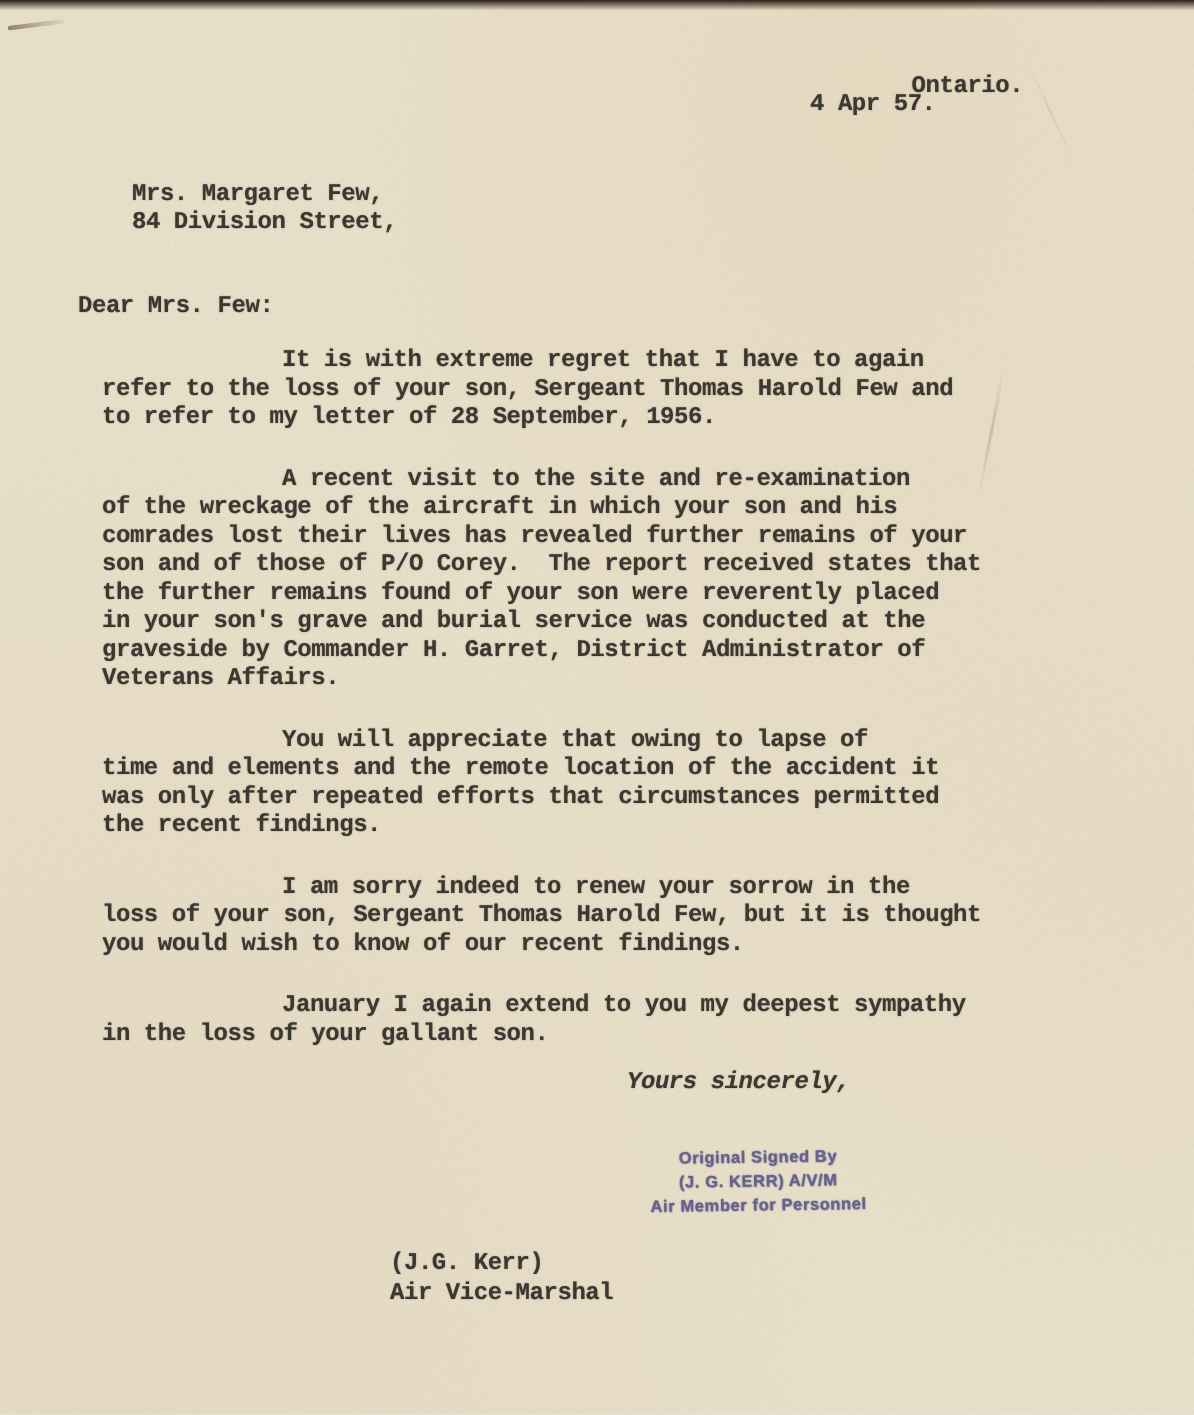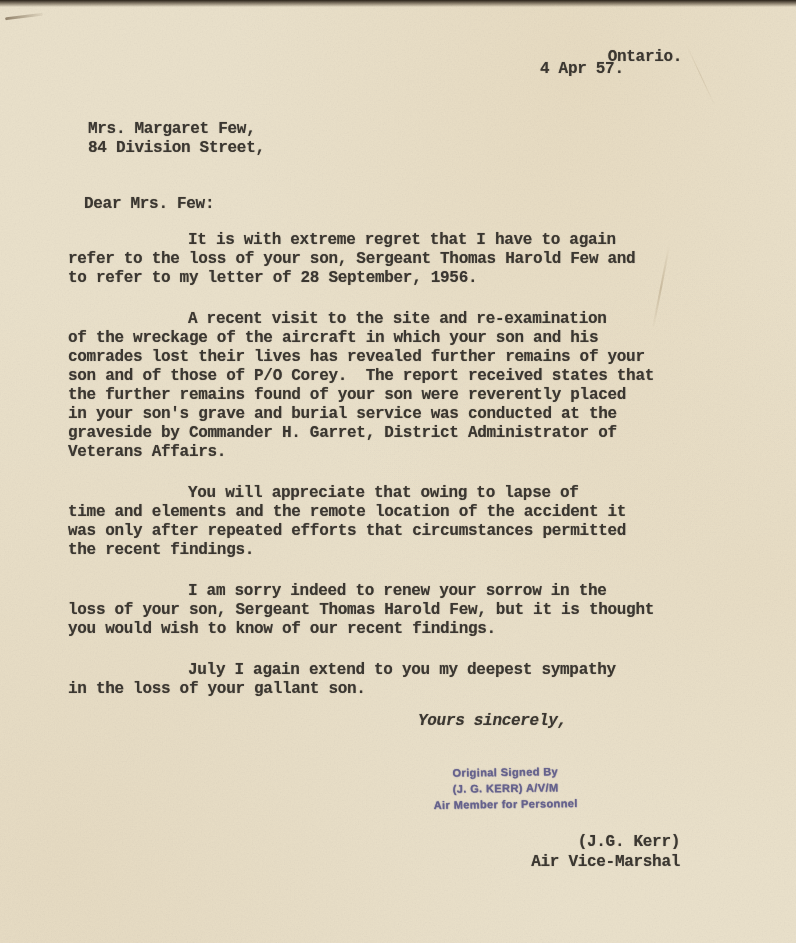--- a/index.html
+++ b/index.html
@@ -89,21 +89,21 @@
   }
 
   .address-block {
     position: absolute;
     top: 120px; left: 68px;
   }
   .address-line { display: block; padding-left: 20px; }
 
   .salutation {
     position: absolute;
-    top: 195px; left: 84px; text-align: center;
+    top: 195px; left: 52px; text-align: center;
   }
 
   .letter-body {
     position: absolute;
     top: 231px; left: 68px;
     width: 665px;
   }
   .letter-body p {
     white-space: pre-wrap;
     text-indent: 120px;
@@ -129,21 +129,21 @@
     opacity: 0.82;
     text-shadow: 0 0 1.2px rgba(74,72,128,0.9), 0.5px 0.5px 0 rgba(74,72,128,0.35);
     transform: rotate(-0.8deg);
   }
   .stamp-line { display: block; }
 
   .signature-block {
     position: absolute;
     top: 832px; left: 260px;
     width: 420px;
-    text-align: right;
+    text-align: left;
     line-height: 20px;
   }
   .signature-line { display: block; }
 </style>
 </head>
 <body>
 
 <div class="page">
 
   <svg class="texture-svg" width="796" height="943" viewBox="0 0 796 943" aria-hidden="true">
@@ -185,21 +185,21 @@
 in your son's grave and burial service was conducted at the
 graveside by Commander H. Garret, District Administrator of
 Veterans Affairs.</p>
     <p>You will appreciate that owing to lapse of
 time and elements and the remote location of the accident it
 was only after repeated efforts that circumstances permitted
 the recent findings.</p>
     <p>I am sorry indeed to renew your sorrow in the
 loss of your son, Sergeant Thomas Harold Few, but it is thought
 you would wish to know of our recent findings.</p>
-    <p>July I again extend to you my deepest sympathy
+    <p>January I again extend to you my deepest sympathy
 in the loss of your gallant son.</p>
   </div>
 
   <div class="closing typed">Yours sincerely,</div>
 
   <div class="stamp-block">
     <span class="stamp-line">Original Signed By</span>
     <span class="stamp-line">(J. G. KERR) A/V/M</span>
     <span class="stamp-line">Air Member for Personnel</span>
   </div>

